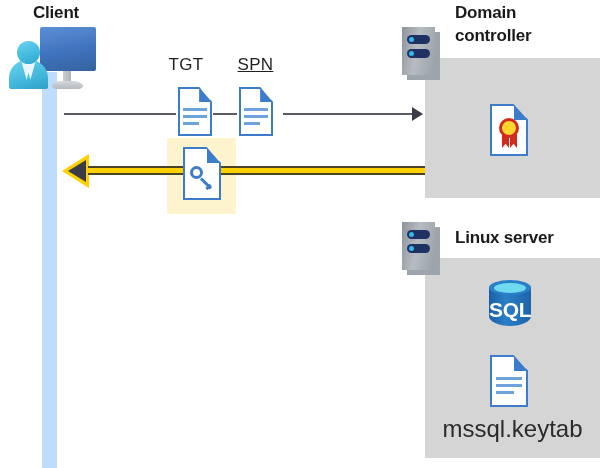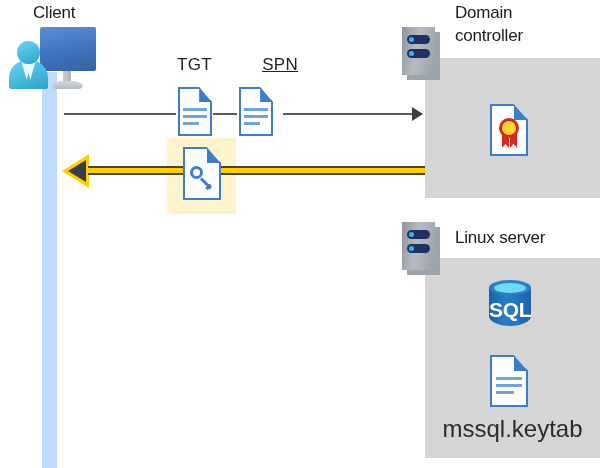--- a/index.html
+++ b/index.html
@@ -16,21 +16,21 @@
   #stage {
     position: relative;
     width: 600px;
     height: 468px;
     background: #ffffff;
   }
 
   
   .title {
     position: absolute;
-    font-weight: normal;
+    font-weight: bold;
     color: #1a1a1a;
     font-size: 17px;
     line-height: 20px;
     letter-spacing: -0.2px;
   }
 
   
   #client-lifeline {
     position: absolute;
     left: 42px;
@@ -179,21 +179,21 @@
   }
   .doc-lines i:nth-child(1) { width: 100%; }
   .doc-lines i:nth-child(2) { width: 100%; }
   .doc-lines i:nth-child(3) { width: 68%; }
 
   
   .doc-label {
     position: absolute;
     font-size: 17px;
     color: #1f1f1f;
-    text-align: right;
+    text-align: center;
     letter-spacing: 0.3px;
   }
 
   
   #key-doc { left: 183px; top: 147px; width: 38px; height: 53px; }
   #key-doc .doc-body { border-color: #3d7cc9; }
   #key-glyph {
     position: absolute;
     left: 6px;
     top: 18px;
@@ -360,21 +360,21 @@
   <div class="doc" id="tgt-doc" style="left:178px; top:87px; width:34px; height:49px;">
     <div class="doc-body"></div>
     <div class="doc-fold"></div>
     <div class="doc-lines">
         <i></i>
         <i></i>
         <i></i>
       </div>
   </div>
 
-  <div class="doc-label" style="left:243px; top:55px; width:55px;text-decoration:underline;">SPN</div>
+  <div class="doc-label" style="left:228px; top:55px; width:55px;text-decoration:underline;">SPN</div>
   <div class="doc" id="spn-doc" style="left:239px; top:87px; width:34px; height:49px;">
     <div class="doc-body"></div>
     <div class="doc-fold"></div>
     <div class="doc-lines">
         <i></i>
         <i></i>
         <i></i>
       </div>
   </div>
 

